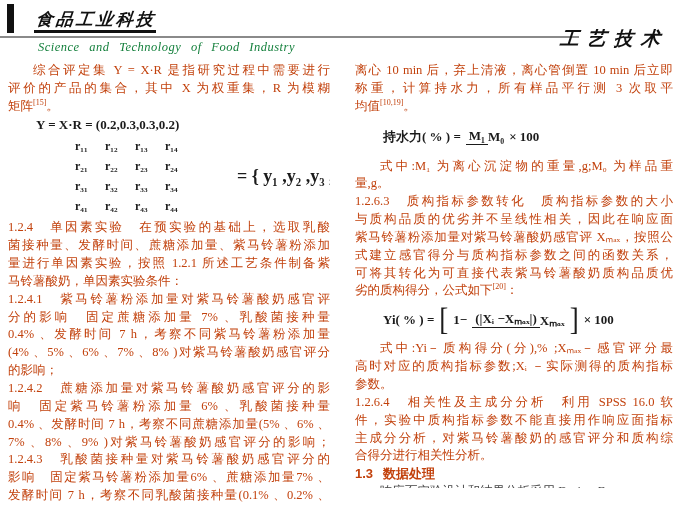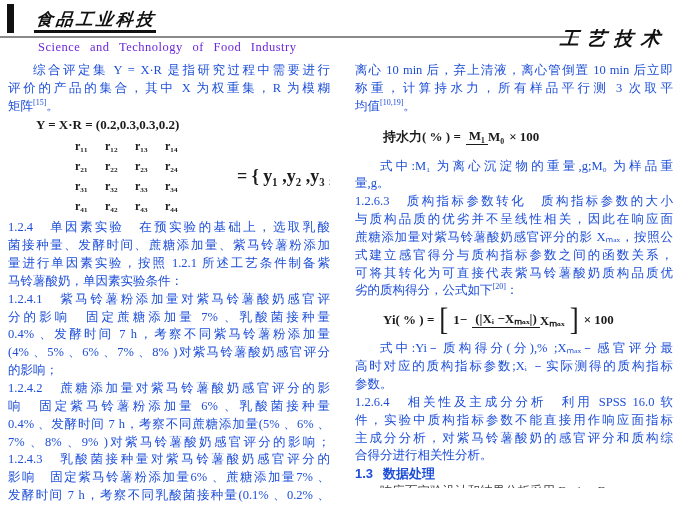--- a/index.html
+++ b/index.html
@@ -10,34 +10,34 @@
   }
   
   #logo-bar { position:absolute; left:7px; top:4px; width:7px; height:29px; background:#111; }
   #logo-text {
     position:absolute; left:36px; top:8px; font-size:17px; font-weight:bold; font-style:italic;
     letter-spacing:3px; color:#111; white-space:nowrap; transform:skewX(-6deg);
   }
   #logo-underline { position:absolute; left:34px; top:30px; width:122px; height:3px; background:#111; }
   #header-rule { position:absolute; left:0; top:36px; width:579px; height:2px; background:#8a8a8a; }
   #journal-subtitle {
-    position:absolute; left:38px; top:40px; font-size:12.5px; 
-    word-spacing:6px; letter-spacing:0.5px; color:#6d28d9; white-space:nowrap;
+    position:absolute; left:38px; top:40px; font-size:12.5px; font-style:italic;
+    word-spacing:6px; letter-spacing:0.5px; color:#15803d; white-space:nowrap;
   }
   #section-label {
     position:absolute; right:5px; top:26px; font-size:19px; font-weight:bold; font-style:italic;
     letter-spacing:8px; color:#111; white-space:nowrap; transform:skewX(-4deg);
   }
   
   .col { position:absolute; top:62px; height:444px; overflow:hidden; }
   #col-left  { left:8px;   width:322px; }
   #col-right { left:355px; width:318px; }
   .ln {
     font-size:12.5px; line-height:17.85px; height:17.85px; white-space:nowrap;
-    overflow:visible; color:#1d4ed8;
+    overflow:visible; color:#c2410c;
   }
   .fill { text-align:justify; text-align-last:justify; white-space:normal; }
   .ind { text-indent:2em; }
   sup.ref { font-size:8px; vertical-align:super; line-height:0; }
   
   .formula {
     display:flex; align-items:center; font-weight:bold; font-size:13px;
     padding-left:28px; gap:5px; white-space:nowrap;
   }
   .formula-line { height:17.85px; line-height:17.85px; }
@@ -136,21 +136,21 @@
         <span class="num">M₁</span>
         <span class="den">M₀</span>
       </span>
       <span>× 100</span>
     </div>
 
     <div class="ln fill ind">式中:M₁ 为离心沉淀物的重量,g;M₀ 为样品重</div>
     <div class="ln">量,g。</div>
     <div class="ln fill">1.2.6.3　质构指标参数转化　质构指标参数的大小</div>
     <div class="ln fill">与质构品质的优劣并不呈线性相关，因此在响应面</div>
-    <div class="ln fill">蔗糖添加量对紫马铃薯酸奶感官评分的影 Xₘₐₓ，按照公</div>
+    <div class="ln fill">紫马铃薯粉添加量对紫马铃薯酸奶感官评 Xₘₐₓ，按照公</div>
     <div class="ln fill">式建立感官得分与质构指标参数之间的函数关系，</div>
     <div class="ln fill">可将其转化为可直接代表紫马铃薯酸奶质构品质优</div>
     <div class="ln"><span>劣的质构得分，公式如下</span><sup class="ref">[20]</sup><span>：</span></div>
 
     <div class="formula fyi">
       <span>Yi( % ) =</span>
       <span class="bigbracket">[</span>
       <span>1−</span>
       <span class="frac">
         <span class="num">(|Xᵢ −Xₘₐₓ|)</span>

